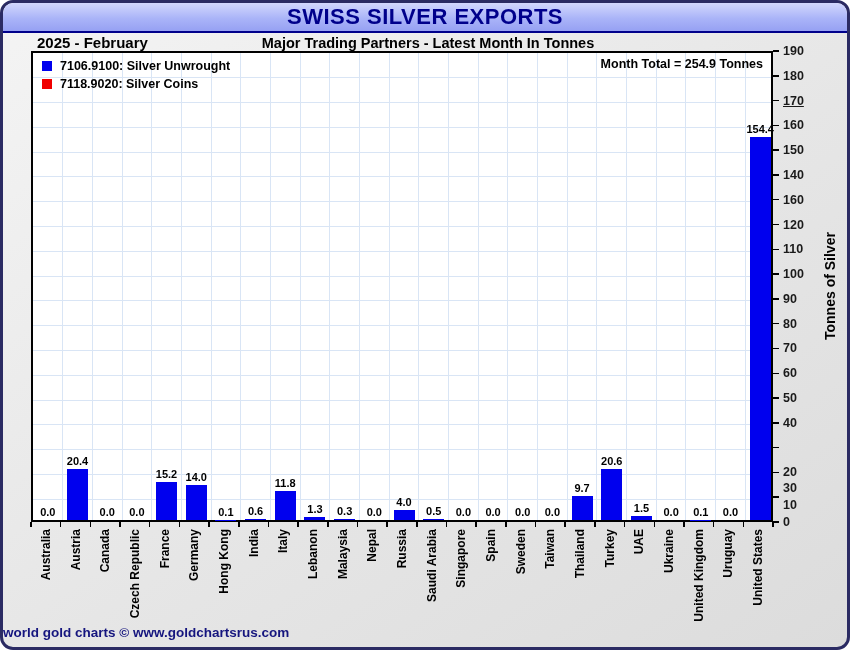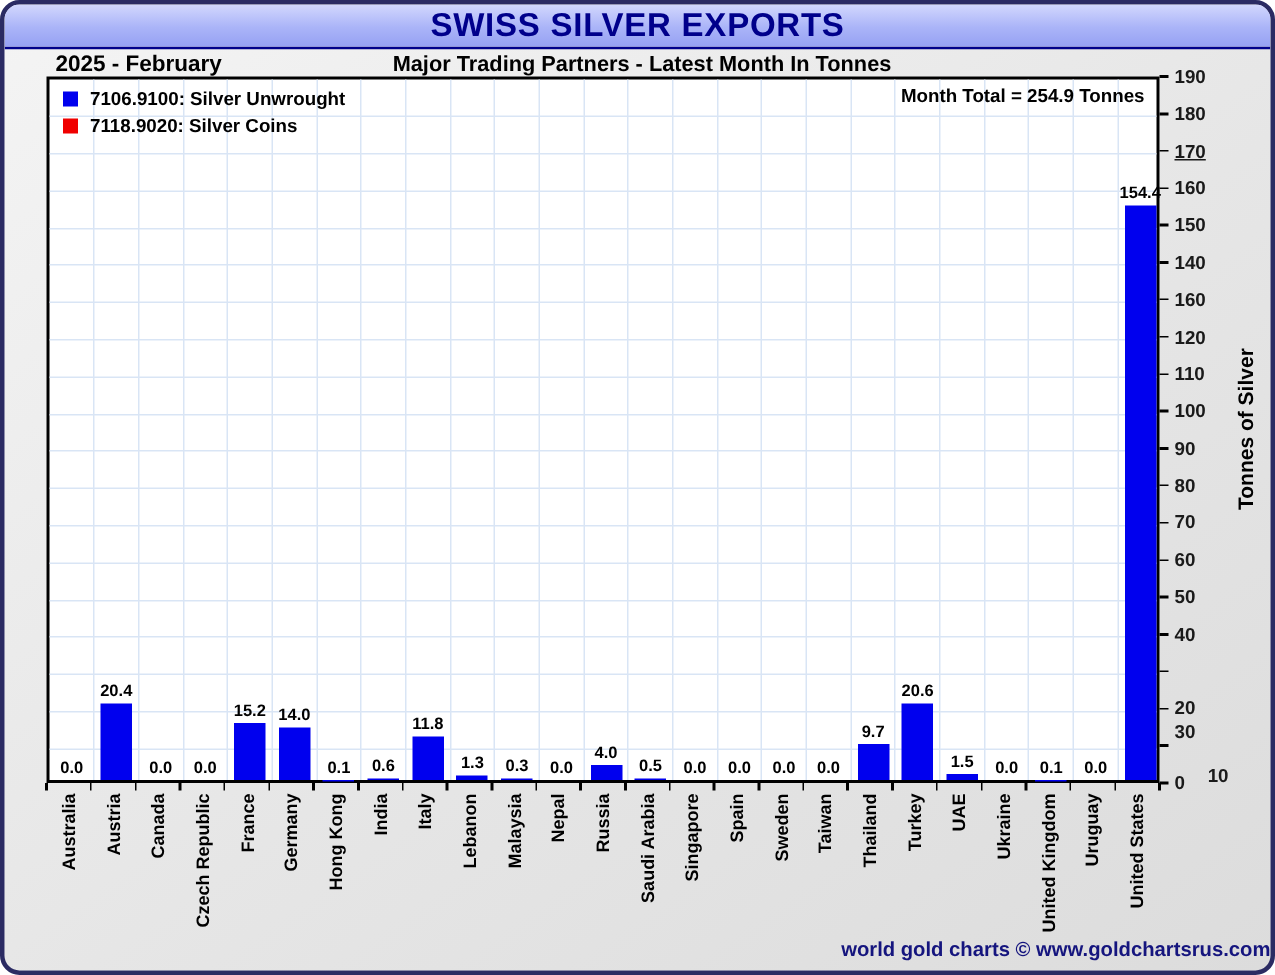--- a/index.html
+++ b/index.html
@@ -41,21 +41,21 @@
   .xlab{
     position:absolute;white-space:nowrap;font-weight:bold;font-size:12px;color:#000;
     transform:rotate(-90deg) translateX(-100%);transform-origin:0 0;
   }
   .ylabel{
     position:absolute;left:816px;top:48px;height:471px;width:22px;
     writing-mode:vertical-rl;transform:rotate(180deg);
     display:flex;align-items:center;justify-content:center;
     font-weight:bold;font-size:14px;color:#000;
   }
-  .footer{position:absolute;left:0;bottom:7px;width:100%;text-align:right;
+  .footer{position:absolute;left:0;bottom:7px;width:100%;text-align:left;
     font-weight:bold;font-size:13.5px;color:#15157e;}
 </style>
 </head>
 <body>
 
 <div class="page">
 
   <div class="titlebar">
     <span>SWISS SILVER EXPORTS</span>
   </div>
@@ -210,21 +210,21 @@
       <div class="xlab" style="left: 570.08px; top: 526px;">Thailand</div>
       <div class="xlab" style="left: 599.76px; top: 526px;">Turkey</div>
       <div class="xlab" style="left: 629.44px; top: 526px;">UAE</div>
       <div class="xlab" style="left: 659.12px; top: 526px;">Ukraine</div>
       <div class="xlab" style="left: 688.8px; top: 526px;">United Kingdom</div>
       <div class="xlab" style="left: 718.48px; top: 526px;">Uruguay</div>
       <div class="xlab" style="left: 748.16px; top: 526px;">United States</div>
       <div class="ytick" style="position: absolute; left: 770px; top: 518.25px;"></div>
       <div class="ylab" style="top: 511px;">0</div>
       <div class="ytick" style="position: absolute; left: 770px; top: 493.461px;"></div>
-      <div class="ylab" style="top: 506px; text-align: right;">10</div>
+      <div class="ylab" style="top: 494px;">10</div>
       <div class="ytick" style="position: absolute; left: 770px; top: 468.671px;"></div>
       <div class="ylab" style="top: 461.421px;">20</div>
       <div class="ytick" style="position: absolute; left: 770px; top: 443.882px;"></div>
       <div class="ylab" style="top: 436.632px; margin-top: 40px;">30</div>
       <div class="ytick" style="position: absolute; left: 770px; top: 419.092px;"></div>
       <div class="ylab" style="top: 411.842px;">40</div>
       <div class="ytick" style="position: absolute; left: 770px; top: 394.303px;"></div>
       <div class="ylab" style="top: 387.053px;">50</div>
       <div class="ytick" style="position: absolute; left: 770px; top: 369.513px;"></div>
       <div class="ylab" style="top: 362.263px;">60</div>

